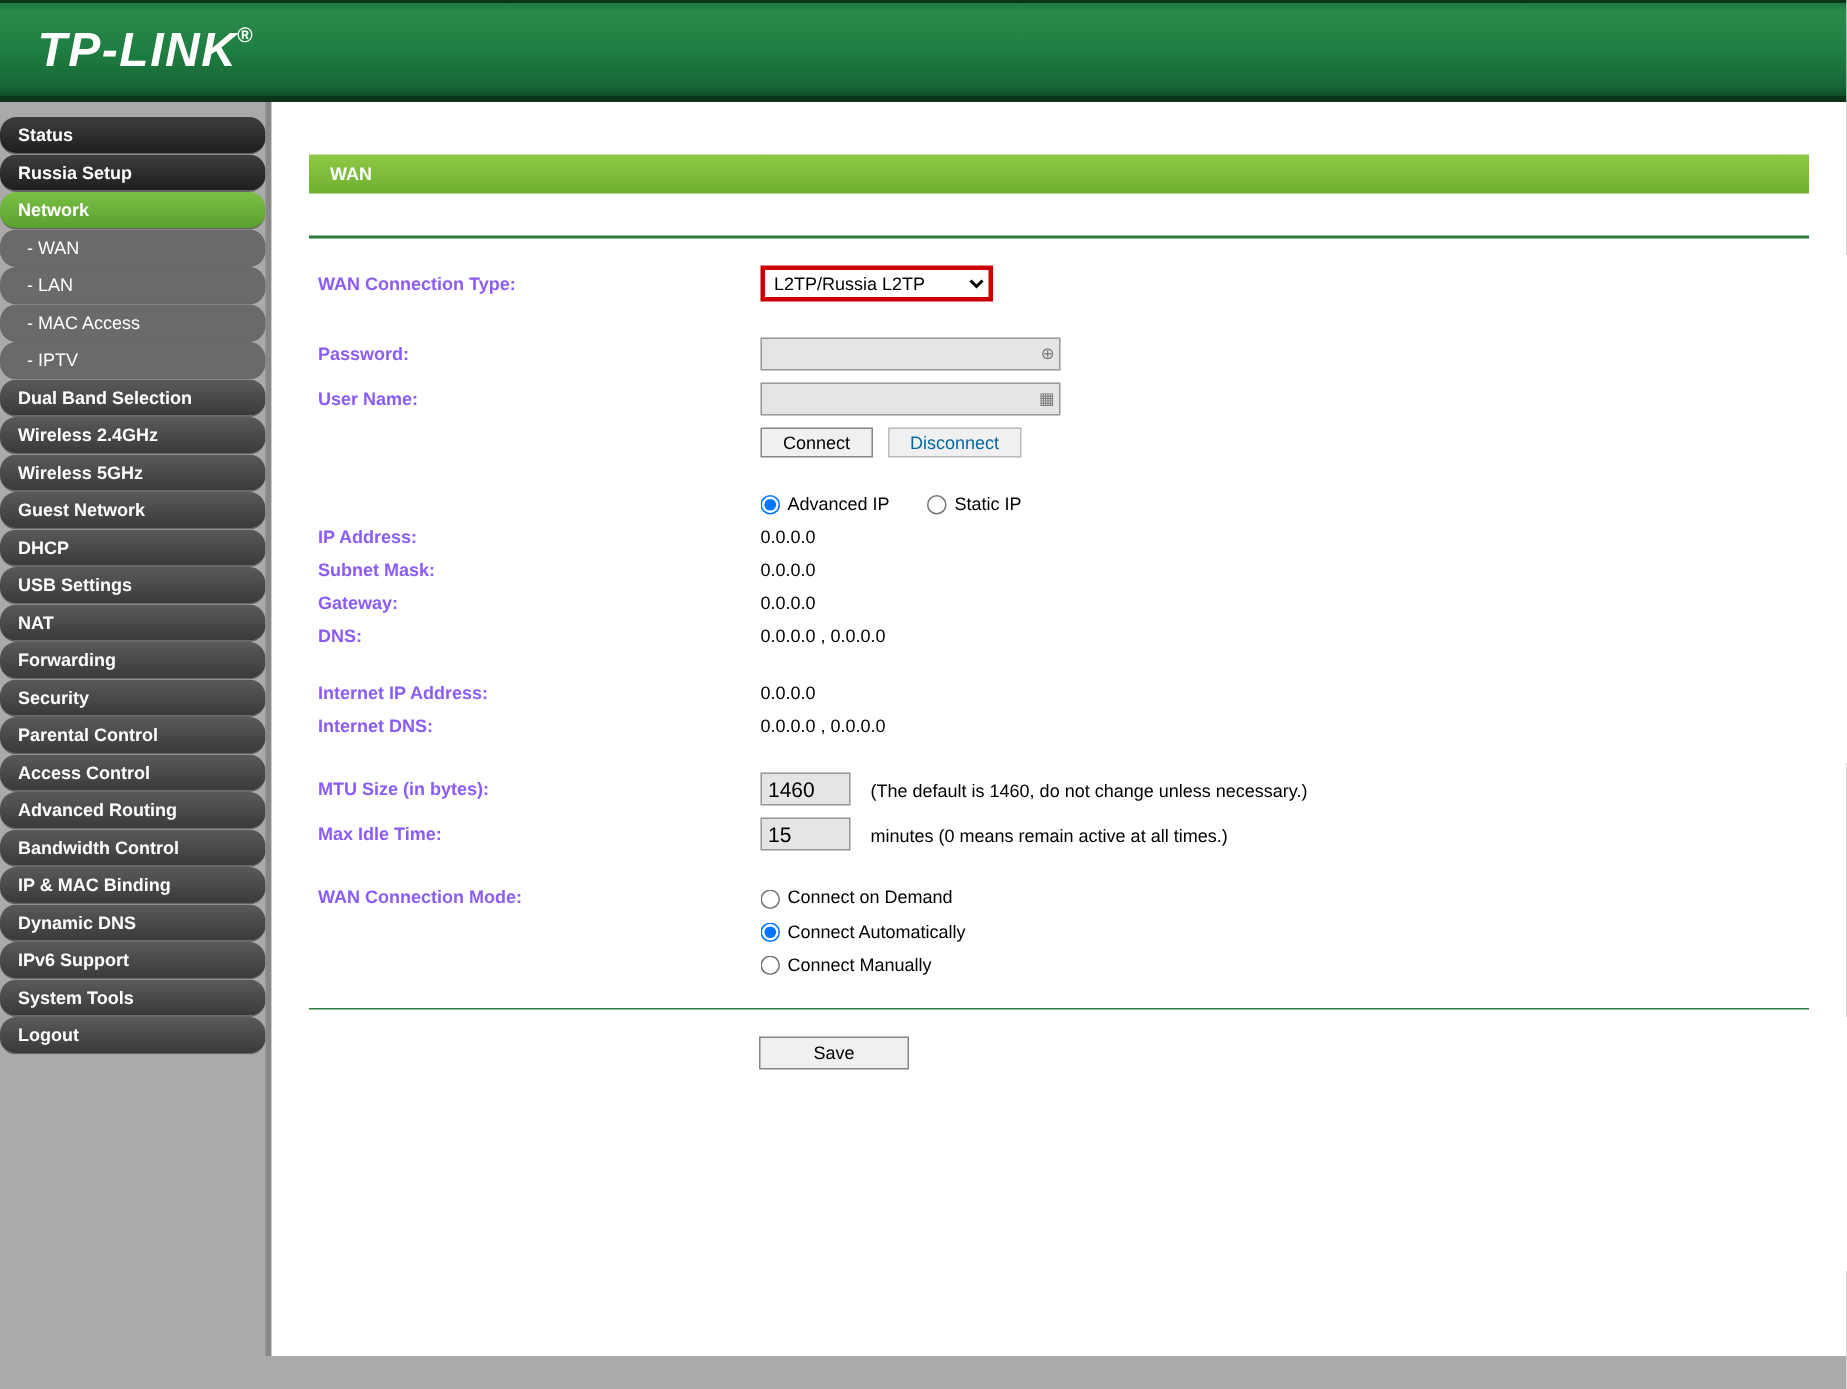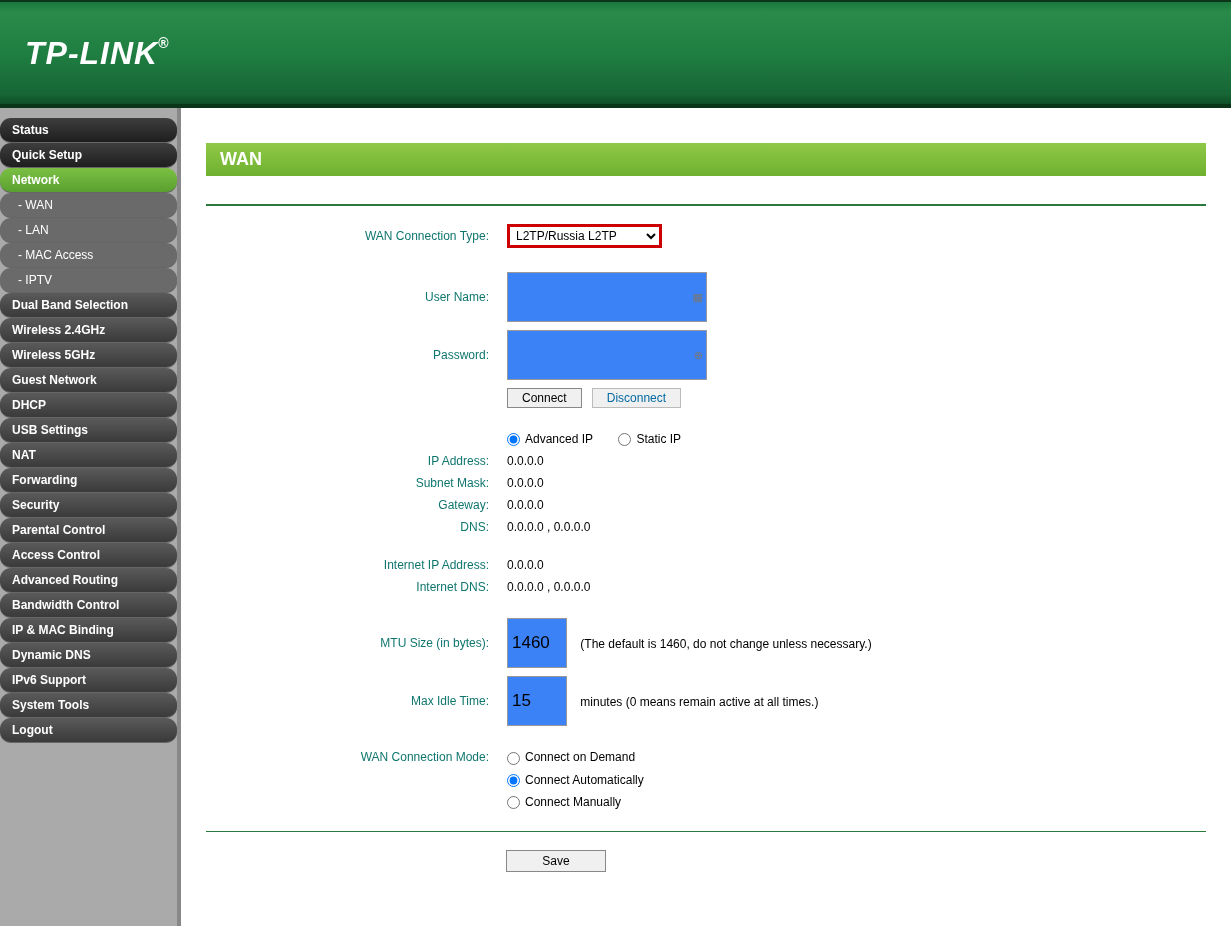--- a/index.html
+++ b/index.html
@@ -4,21 +4,21 @@
 <style>
   * { box-sizing: border-box; margin: 0; padding: 0; }
   body {
     font-family: Arial, Helvetica, sans-serif;
     background: #aaa;
     width: 1231px;
     height: 926px;
     overflow: hidden;
   }
   .header {
-    height: 108px;
+    height: 68px;
     background: linear-gradient(to bottom, #1a7a3e 0%, #2a8a4a 10%, #1f7f42 50%, #176635 90%, #0f4f28 100%);
     border-top: 2px solid #0a3518;
     border-bottom: 4px solid #0a3518;
     display: flex;
     align-items: center;
     padding-left: 25px;
   }
   .logo {
     color: #fff;
     font-size: 32px;
@@ -73,21 +73,21 @@
   }
   .content-wrap {
     flex: 1;
     background: #fff;
     padding: 35px 25px 20px 25px;
     overflow: auto;
   }
   .page-title {
     background: linear-gradient(to bottom, #8fc946 0%, #6fb030 100%);
     color: #fff;
-    font-size: 18px;
+    font-size: 12px;
     font-weight: bold;
     padding: 6px 14px;
     margin-bottom: 28px;
   }
   .hr {
     border: none;
     border-top: 2px solid #2a7a3e;
     margin: 0 0 14px 0;
   }
   .hr.thin {
@@ -98,40 +98,40 @@
     width: 100%;
     border-collapse: collapse;
   }
   .form-table td {
     padding: 4px 6px;
     font-size: 12px;
     vertical-align: middle;
   }
   .form-table td.label {
     width: 295px;
-    text-align: right;
-    font-weight: normal;
-    color: #0f766e;
+    text-align: left;
+    font-weight: bold;
+    color: #8b5cf6;
     padding-right: 12px;
   }
   .form-table td.value {
     color: #000;
   }
   select.conn-type {
     width: 155px;
     font-size: 12px;
     padding: 1px 2px;
     border: 3px solid #c00;
     background: #fff;
   }
   input[type=text], input[type=password] {
-    font-size: 17px;
-    padding: 14px 4px;
+    font-size: 14px;
+    padding: 2px 4px;
     border: 1px solid #999;
-    background: #3b82f6;
+    background: #e5e5e5;
   }
   .wide-input { width: 200px; }
   .server-input { width: 255px; }
   .small-input { width: 60px; }
   .input-note { color: #000; font-size: 12px; margin-left: 10px; }
   button.action {
     font-size: 12px;
     padding: 2px 14px;
     background: #f0f0f0;
     border: 1px solid #888;
@@ -170,21 +170,21 @@
 <div class="header">
   <div class="logo">
     <span>TP-LINK</span><span class="reg">®</span>
   </div>
 </div>
 
 <div class="container">
 
   <div class="sidebar" id="sidebar">
       <a class="sidebar-item darker">Status</a>
-      <a class="sidebar-item darker">Quick Setup</a>
+      <a class="sidebar-item darker">Russia Setup</a>
       <a class="sidebar-item active">Network</a>
       <a class="sidebar-item sub current">- WAN</a>
       <a class="sidebar-item sub">- LAN</a>
       <a class="sidebar-item sub">- MAC Access</a>
       <a class="sidebar-item sub">- IPTV</a>
       <a class="sidebar-item ">Dual Band Selection</a>
       <a class="sidebar-item ">Wireless 2.4GHz</a>
       <a class="sidebar-item ">Wireless 5GHz</a>
       <a class="sidebar-item ">Guest Network</a>
       <a class="sidebar-item ">DHCP</a>
@@ -217,38 +217,38 @@
           <select class="conn-type">
             <option>L2TP/Russia L2TP</option>
           </select>
         </td>
       </tr>
       <tr class="spacer-row">
             <td></td>
             <td></td>
           </tr>
       <tr>
+        <td class="label">Password:</td>
+        <td class="value">
+          <span class="input-icon-wrap">
+            <input type="password" class="wide-input" value="" style="">
+            <span class="end-icon">⊕</span>
+          </span>
+        </td>
+      </tr>
+      <tr>
         <td class="label">User Name:</td>
         <td class="value">
           <span class="input-icon-wrap">
             <input type="text" class="wide-input" value="" style="">
             <span class="end-icon">▦</span>
           </span>
         </td>
       </tr>
       <tr>
-        <td class="label">Password:</td>
-        <td class="value">
-          <span class="input-icon-wrap">
-            <input type="password" class="wide-input" value="" style="">
-            <span class="end-icon">⊕</span>
-          </span>
-        </td>
-      </tr>
-      <tr>
         <td class="label"></td>
         <td class="value">
           <button class="action">Connect</button>
           &nbsp;
           <button class="action" disabled="">Disconnect</button>
         </td>
       </tr>
       <tr class="spacer-row">
             <td></td>
             <td></td>

